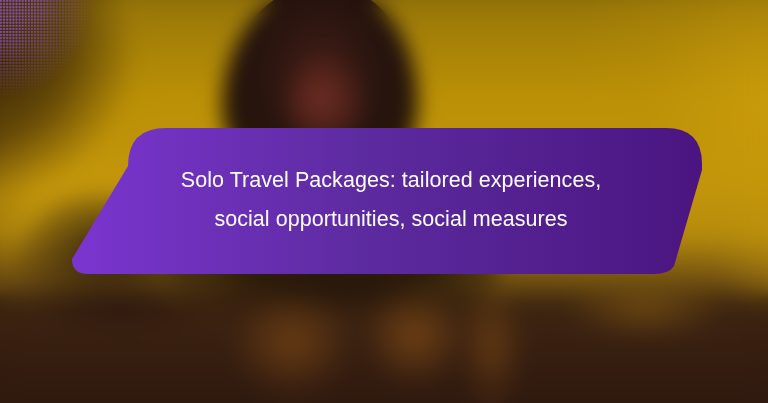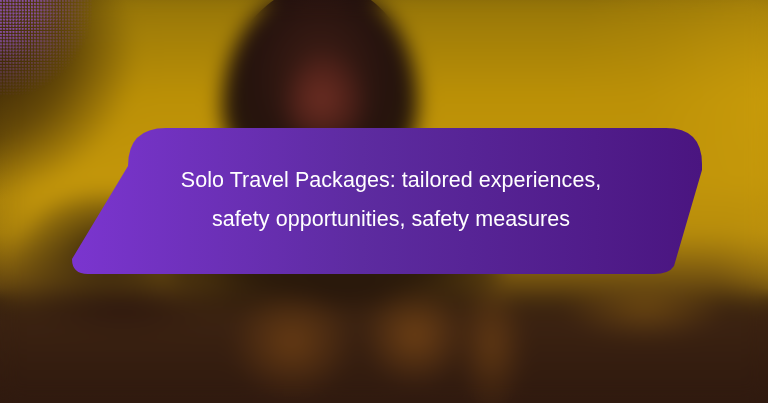--- a/index.html
+++ b/index.html
@@ -238,17 +238,17 @@
             L 612,140
             Q 607,148 592,148
             L 26,148
             Q 10,148 10,133
             Z" fill="url(#bannerGrad)"></path>
       </svg>
     </div>
 
     <div id="banner-text">
       <div class="line">Solo Travel Packages: tailored experiences,</div>
-      <div class="line">safety opportunities, safety measures</div>
+      <div class="line">social opportunities, social measures</div>
     </div>
   </div>
 
 </div>
 
 </body></html>

